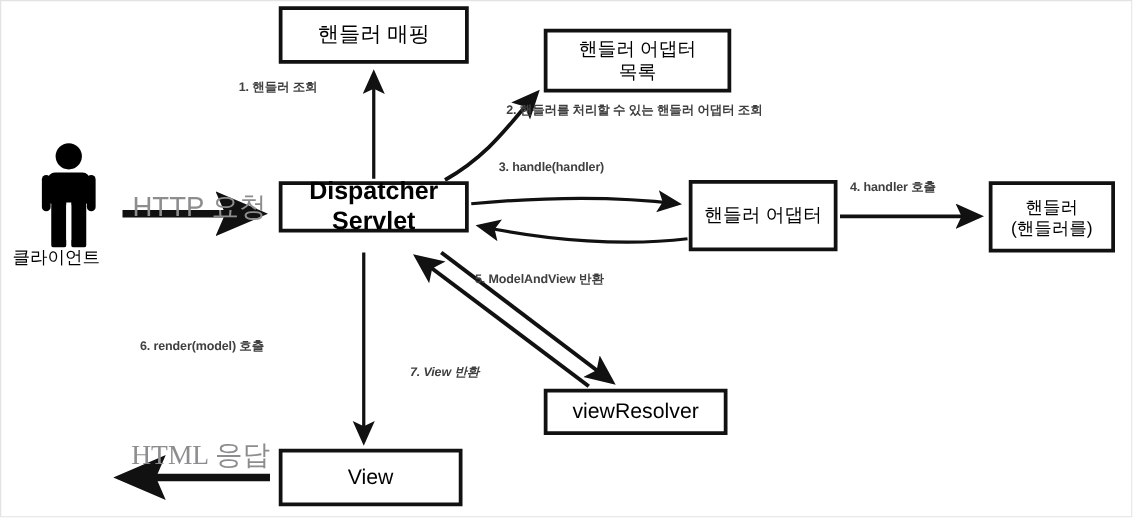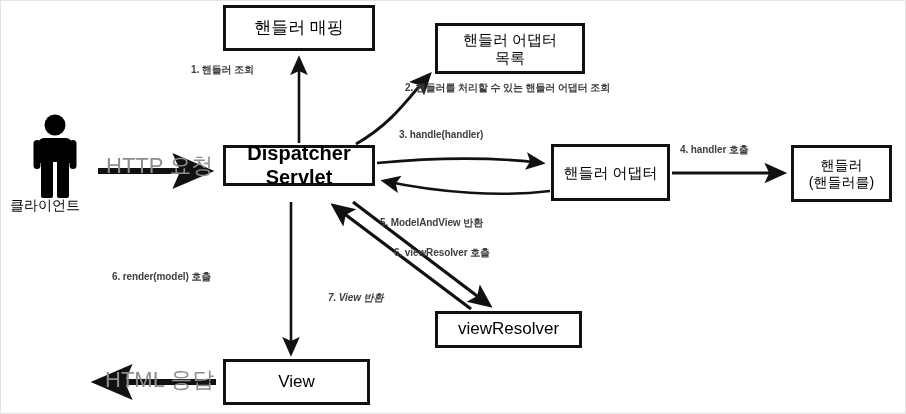--- a/index.html
+++ b/index.html
@@ -78,21 +78,21 @@
   #node-handler-mapping   { left: 222px; top: 4px;   width: 152px; height: 46px; font-size: 17px; }
   #node-adapter-list      { left: 434px; top: 22px;  width: 150px; height: 51px; font-size: 15px; }
   #node-dispatcher        { left: 222px; top: 144px; width: 152px; height: 41px; font-size: 20px; font-weight: 700; }
   #node-handler-adapter   { left: 550px; top: 143px; width: 119px; height: 57px; font-size: 15px; }
   #node-controller        { left: 790px; top: 144px; width: 101px; height: 57px; font-size: 14px; }
   #node-view-resolver     { left: 434px; top: 310px; width: 147px; height: 37px; font-size: 17px; }
   #node-view              { left: 222px; top: 358px; width: 147px; height: 46px; font-size: 17px; }
 
   
   #lbl-http-request  { left: 105px; top: 130px; }
-  #lbl-html-response { left: 104px; top: 344px; }
+  #lbl-html-response { left: 104px; top: 328px; font-family: Liberation Serif, serif; }
   #lbl-step1 { left: 190px; top: 62px; }
   #lbl-step2 { left: 404px; top: 80px; text-align: center; }
   #lbl-step3 { left: 398px; top: 128px; }
   #lbl-step4 { left: 679px; top: 142px; }
   #lbl-step5 { left: 379px; top: 215px; }
   #lbl-step6 { left: 393px; top: 245px; }
   #lbl-step7 { left: 327px; top: 290px; font-style: italic; }
   #lbl-step8 { left: 111px; top: 269px; }
 
   #actor-client { left: 28px; top: 113px; }
@@ -205,19 +205,18 @@
   <div class="lbl" id="lbl-step1">1. 핸들러 조회</div>
 
   <div class="lbl" id="lbl-step2">2. 핸들러를 처리할 수 있는 핸들러 어댑터 조회</div>
 
   <div class="lbl" id="lbl-step3">3. handle(handler)</div>
 
   <div class="lbl" id="lbl-step4">4. handler 호출</div>
 
   <div class="lbl" id="lbl-step5">5. ModelAndView 반환</div>
 
-  <div class="lbl" id="lbl-step6">6. viewResolver 호출</div>
 
   <div class="lbl" id="lbl-step7">7. View 반환</div>
 
   <div class="lbl" id="lbl-step8">6. render(model) 호출</div>
 
 </div>
 
 </body></html>

